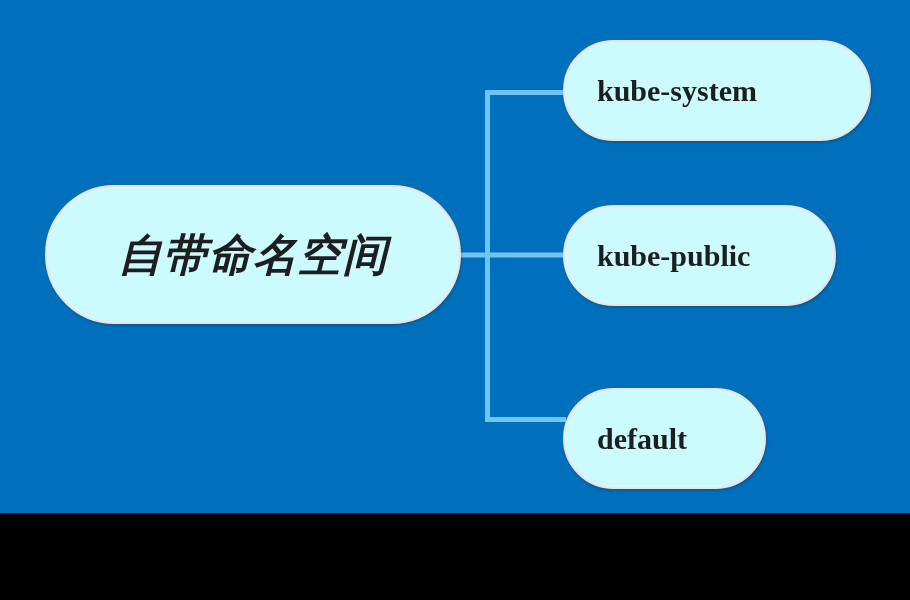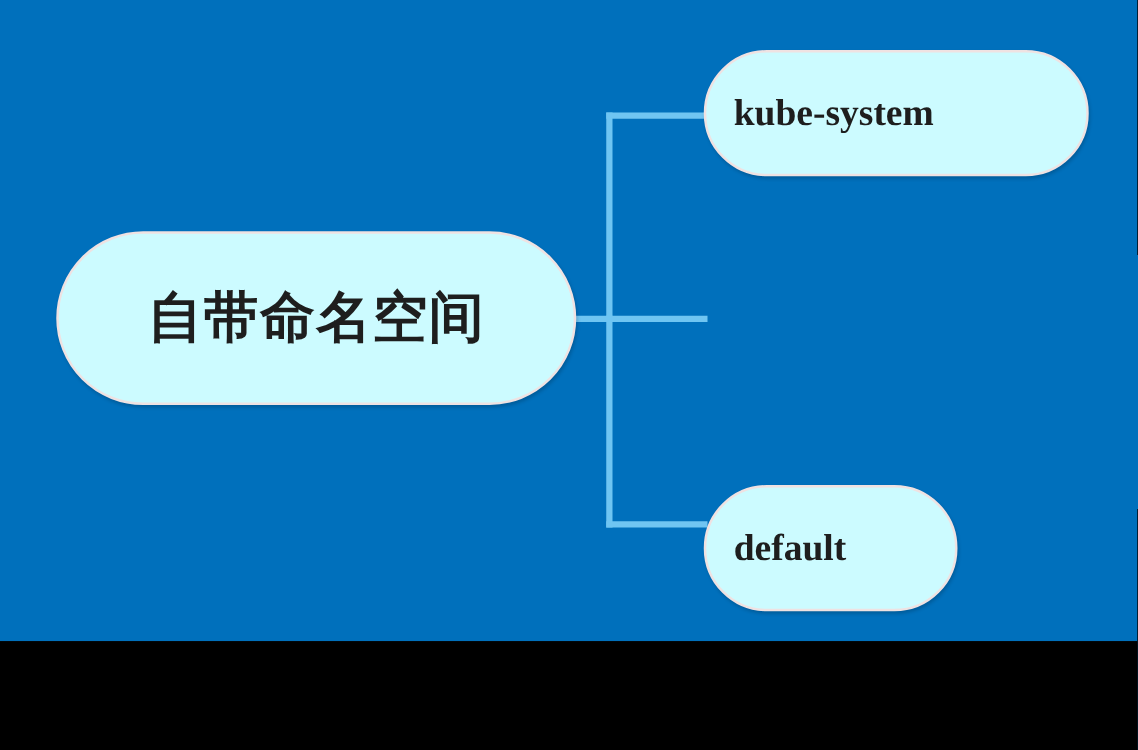--- a/index.html
+++ b/index.html
@@ -50,40 +50,41 @@
     justify-content: center;
     color: #1e1e1e;
     box-shadow: 1px 2px 3px rgba(0,0,0,0.18);
   }
   .node-root {
     left: 45px;
     top: 185px;
     width: 416px;
     height: 139px;
     border-radius: 70px;
+    font-style: italic;
   }
   .node-root .node-label {
     font-family: "DejaVu Sans", "Liberation Sans", sans-serif;
     font-weight: bold;
     font-size: 44px;
     letter-spacing: 1px;
     line-height: 1;
     white-space: nowrap;
   }
   .node-child {
     border-radius: 52px;
     justify-content: flex-start;
   }
   .node-child .node-label {
     font-family: "Liberation Serif", "DejaVu Serif", serif;
     font-weight: bold;
     font-size: 30px;
     line-height: 1;
     white-space: nowrap;
-    padding-left: 22px;
+    padding-left: 32px;
   }
   .node-c0 { left: 563px; top: 40px;  width: 308px; height: 101px; }
   .node-c1 { left: 563px; top: 205px; width: 273px; height: 101px; }
   .node-c2 { left: 563px; top: 368px; width: 203px; height: 101px; margin-top: 20px; }
 </style>
 </head>
 <body>
 
 <div id="stage">
 
@@ -100,20 +101,23 @@
     </svg>
 
     <div class="node node-root">
       <span class="node-label">自带命名空间</span>
     </div>
 
     <div class="node node-child node-c0">
       <span class="node-label">kube-system</span>
     </div>
 
+    <div class="node node-child node-c1">
+      <span class="node-label">kube-public</span>
+    </div>
 
     <div class="node node-child node-c2">
       <span class="node-label">default</span>
     </div>
 
   </div>
 
   <div id="blackbar"></div>
 
 </div>

